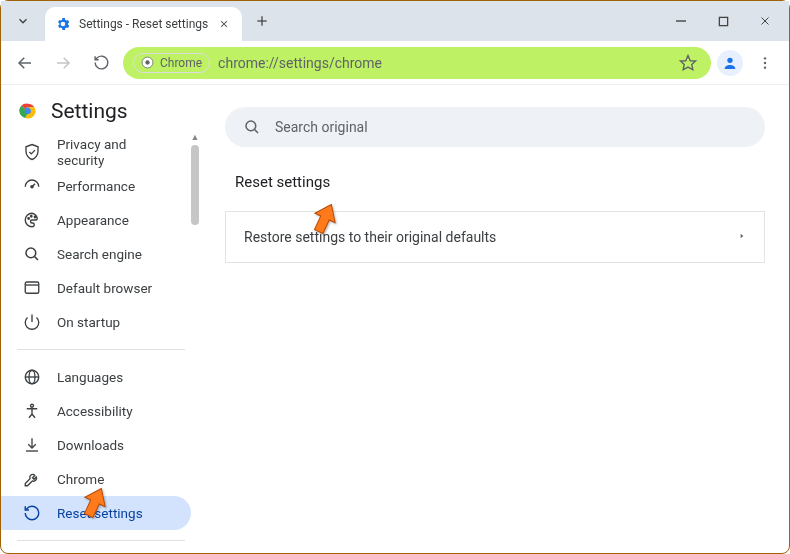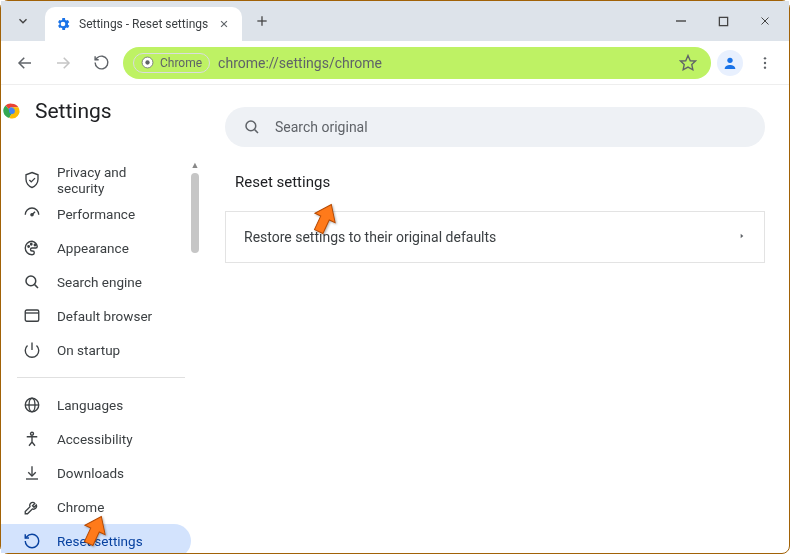--- a/index.html
+++ b/index.html
@@ -24,24 +24,24 @@
   .omnibox { flex:1; height:32px; background:#bef264; border-radius:16px; display:flex; align-items:center; padding:0 10px; gap:8px; font-size:14px; color:#202124; }
   .omnibox .chip { display:flex; align-items:center; gap:6px; background:transparent; color:#5f6368; border:1px solid #dadce0; border-radius:12px; padding:2px 7px; font-size:12px; }
   .omnibox .chip svg { width:13px; height:13px; }
   .omnibox .url { color:#5f6368; font-size:14px; }
   .omni-actions { margin-left:auto; display:flex; align-items:center; gap:6px; }
   .avatar { width:26px; height:26px; border-radius:50%; background:#e8f0fe; display:flex; align-items:center; justify-content:center; }
 
   
   .content { flex:1; display:flex; overflow:hidden; }
   .sidebar-col { width: 200px; display:flex; flex-direction:column; position:relative; }
-  .settings-header { display:flex; align-items:center; gap:12px; padding: 14px 16px 8px 0; }
+  .settings-header { display:flex; align-items:center; gap:12px; padding: 14px 16px 8px 16px; }
   .settings-header svg { width:22px; height:22px; }
   .settings-title { font-size:21px; color:#202124; font-weight:400; }
-  .side-scroll { flex:1; overflow:hidden; position:relative;margin-top:28px; }
+  .side-scroll { flex:1; overflow:hidden; position:relative; }
   .side-list { padding: 4px 0 12px 0; }
   .side-item { display:flex; align-items:center; gap:16px; height:34px; padding: 0 16px 0 22px; font-size:13.5px; color:#3c4043; border-radius: 0 17px 17px 0; margin-right:10px; position:relative; }
   .side-item.selected { background:#d3e3fd; color:#0842a0; }
   .side-item .s-icon { width:18px; height:18px; display:flex; align-items:center; justify-content:center; color:inherit; flex-shrink:0; }
   .side-item.selected .s-icon { color:#0842a0; }
   .divider { height:1px; background:#e0e0e0; margin:10px 16px; }
   .scrollbar-track { position:absolute; right:0; top:0; width:12px; height:100%; }
   .scrollbar-up, .scrollbar-down { width:12px; height:12px; display:flex; align-items:center; justify-content:center; color:#888; font-size:9px; }
   .scrollbar-thumb { position:absolute; left:2px; width:8px; background:#c6c6c6; border-radius:4px; top:14px; height:80px; }
 

